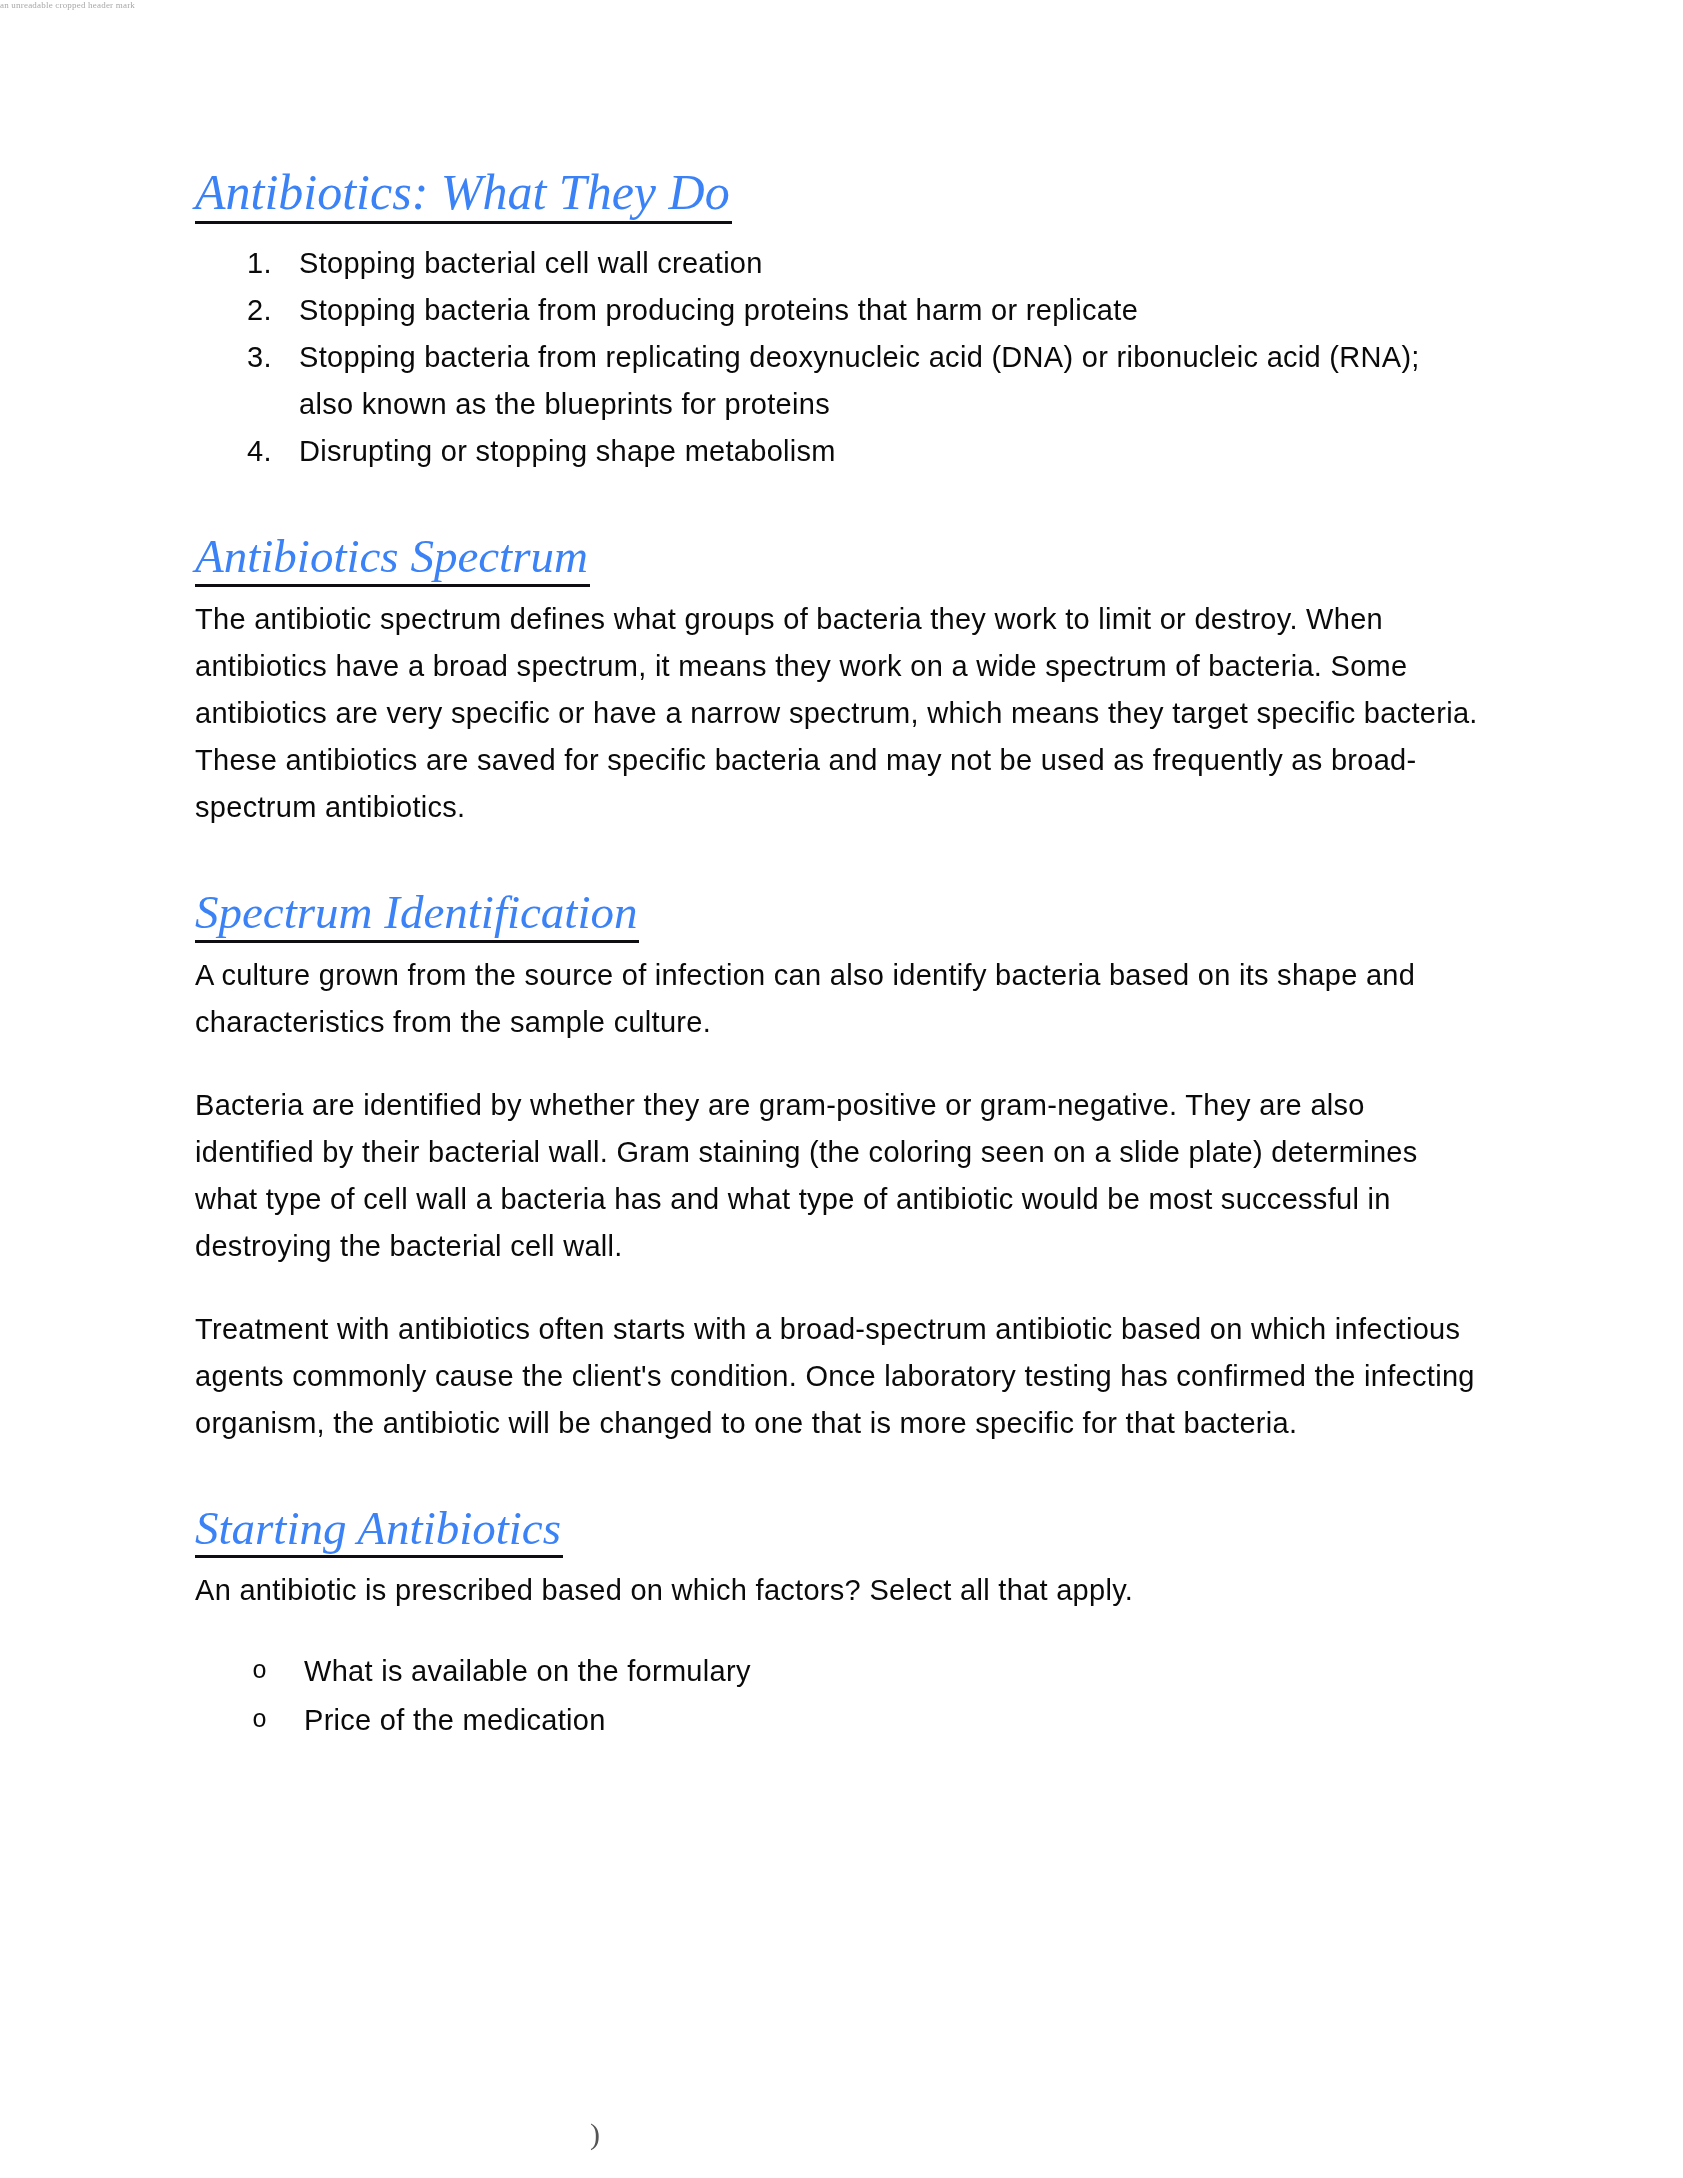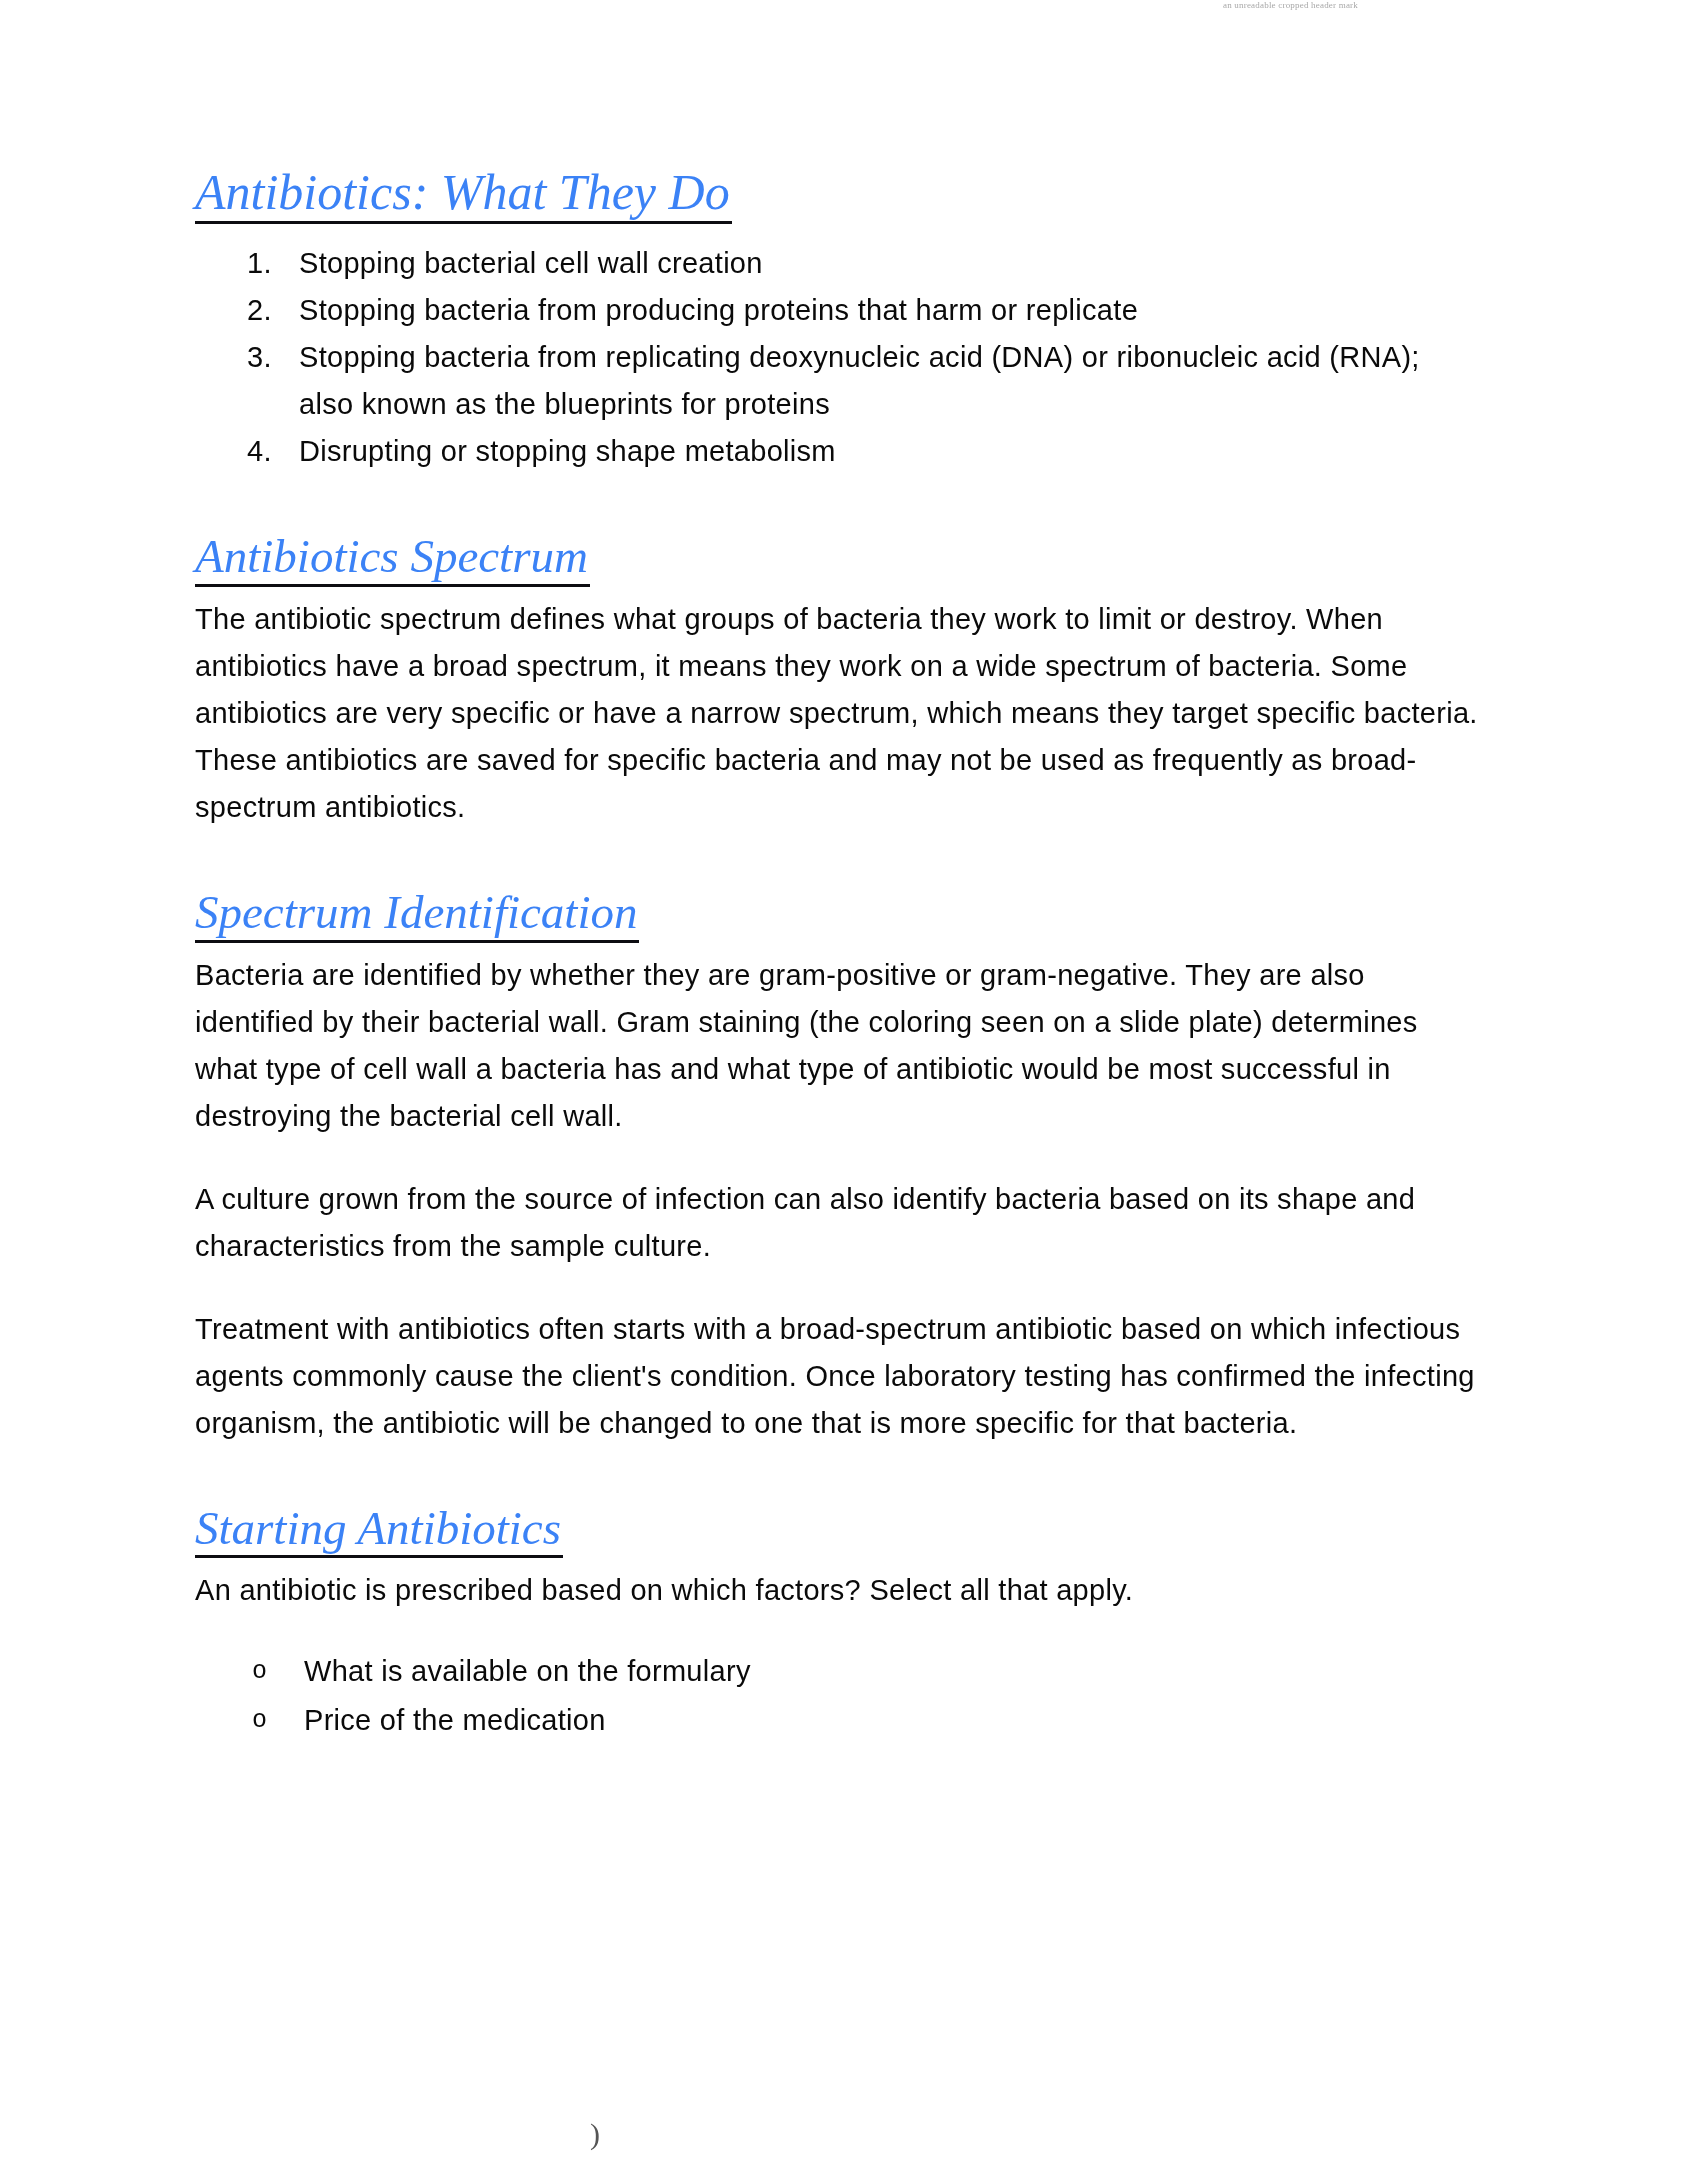--- a/index.html
+++ b/index.html
@@ -22,21 +22,21 @@
     inset: 0;
     background: #ffffff;
   }
 
   
   .top-artifact {
     position: absolute;
     top: 1px;
     left: 0;
     width: 1358px;
-    text-align: right;
+    text-align: left;
     font-family: "Liberation Serif", serif;
     font-size: 9px;
     line-height: 9px;
     color: #8a8a8a;
     letter-spacing: 0.2px;
     opacity: 0.75;
     white-space: nowrap;
     overflow: hidden;
   }
 
@@ -188,22 +188,22 @@
     </ol>
 
     <div class="heading-block heading-gap">
       <h2 class="doc-heading">Antibiotics Spectrum</h2>
     </div>
     <p class="body-text">The antibiotic spectrum defines what groups of bacteria they work to limit or destroy. When antibiotics have a broad spectrum, it means they work on a wide spectrum of bacteria. Some antibiotics are very specific or have a narrow spectrum, which means they target specific bacteria. These antibiotics are saved for specific bacteria and may not be used as frequently as broad-spectrum antibiotics.</p>
 
     <div class="heading-block heading-gap">
       <h2 class="doc-heading">Spectrum Identification</h2>
     </div>
+    <p class="body-text">A culture grown from the source of infection can also identify bacteria based on its shape and characteristics from the sample culture.</p>
     <p class="body-text">Bacteria are identified by whether they are gram-positive or gram-negative. They are also identified by their bacterial wall. Gram staining (the coloring seen on a slide plate) determines what type of cell wall a bacteria has and what type of antibiotic would be most successful in destroying the bacterial cell wall.</p>
-    <p class="body-text">A culture grown from the source of infection can also identify bacteria based on its shape and characteristics from the sample culture.</p>
     <p class="body-text">Treatment with antibiotics often starts with a broad-spectrum antibiotic based on which infectious agents commonly cause the client's condition. Once laboratory testing has confirmed the infecting organism, the antibiotic will be changed to one that is more specific for that bacteria.</p>
 
     <div class="heading-block heading-gap">
       <h2 class="doc-heading">Starting Antibiotics</h2>
     </div>
     <p class="body-text">An antibiotic is prescribed based on which factors? Select all that apply.</p>
     <ul class="circ-list">
       <li>
         <span class="marker">o</span>
         <span>What is available on the formulary</span>

